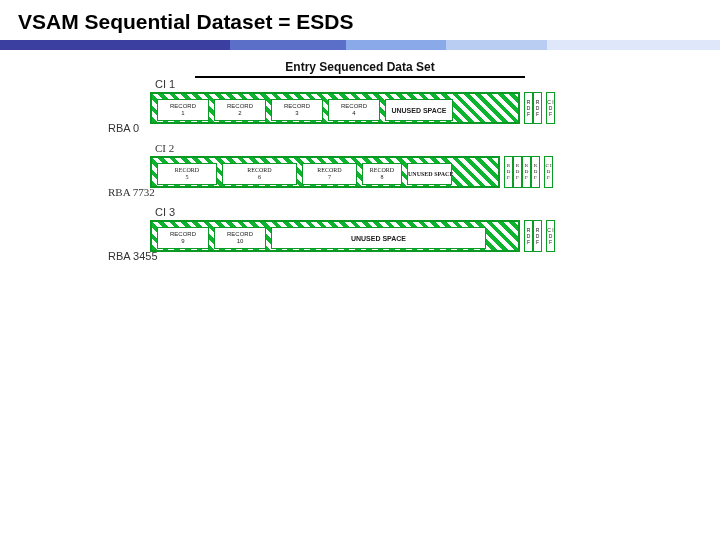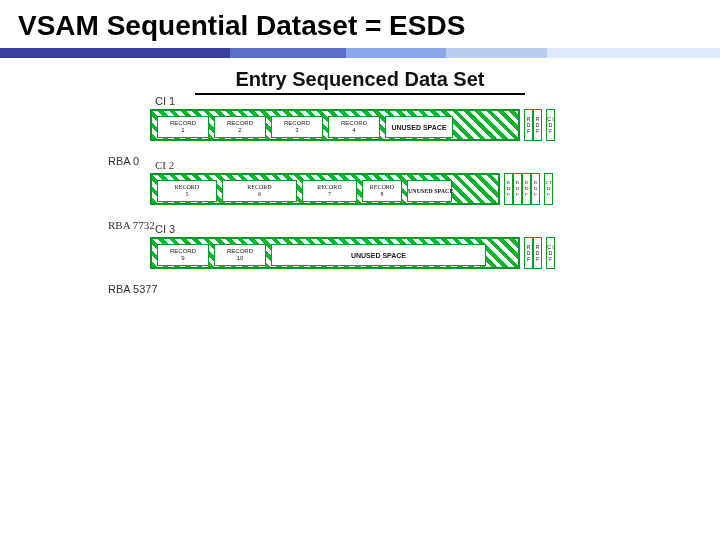--- a/index.html
+++ b/index.html
@@ -6,21 +6,21 @@
   body {
     width: 720px;
     height: 540px;
     background: #fff;
     font-family: Arial, sans-serif;
     overflow: hidden;
   }
 
   
   .slide-title {
-    font-size: 28px;
+    font-size: 21px;
     font-weight: bold;
     padding: 10px 19px 6px 18px;
   }
   .title-bar {
     height: 10px;
     width: 100%;
     background: linear-gradient(90deg,
       #3a3fa0 0%, #3a3fa0 32%,
       #5b6fc9 32%, #5b6fc9 48%,
       #8aa9e8 48%, #8aa9e8 62%,
@@ -31,21 +31,21 @@
   
   .figure {
     position: relative;
     width: 720px;
     height: 480px;
     padding-top: 10px;
   }
   .fig-title {
     text-align: center;
     font-weight: bold;
-    font-size: 20px;
+    font-size: 12px;
     color: #111;
     margin-bottom: 2px;
   }
   .fig-underline {
     width: 330px;
     height: 2px;
     background: #000;
     margin: 0 auto 14px auto;
   }
 
@@ -55,21 +55,21 @@
     font-size: 11px;
     color: #333;
     left: 155px;
     top: -14px;
   }
   .rba-label {
     position: absolute;
     font-size: 11px;
     color: #333;
     left: 108px;
-    top: 46px;
+    top: 30px;
   }
 
   .hatch-bar {
     position: absolute;
     left: 150px;
     height: 32px;
     border: 2px solid #0a9a23;
     background-color: #fff;
     background-image: repeating-linear-gradient(45deg,
         #0db42d 0px, #0db42d 4px,
@@ -216,17 +216,17 @@
           </div>
         <div class="rec unused" style="width:215px;font-size:7px;">UNUSED SPACE</div>
       </div>
     </div>
     <div class="trail" style="left:524px;">
       <div class="tcell">R D F</div>
       <div class="tcell">R D F</div>
       <span class="gap"></span>
       <div class="tcell">C I D F</div>
     </div>
-    <div class="rba-label">RBA  5377</div>
+    <div class="rba-label">RBA  3455</div>
   </div>
 
 
 </div>
 
 </body></html>

